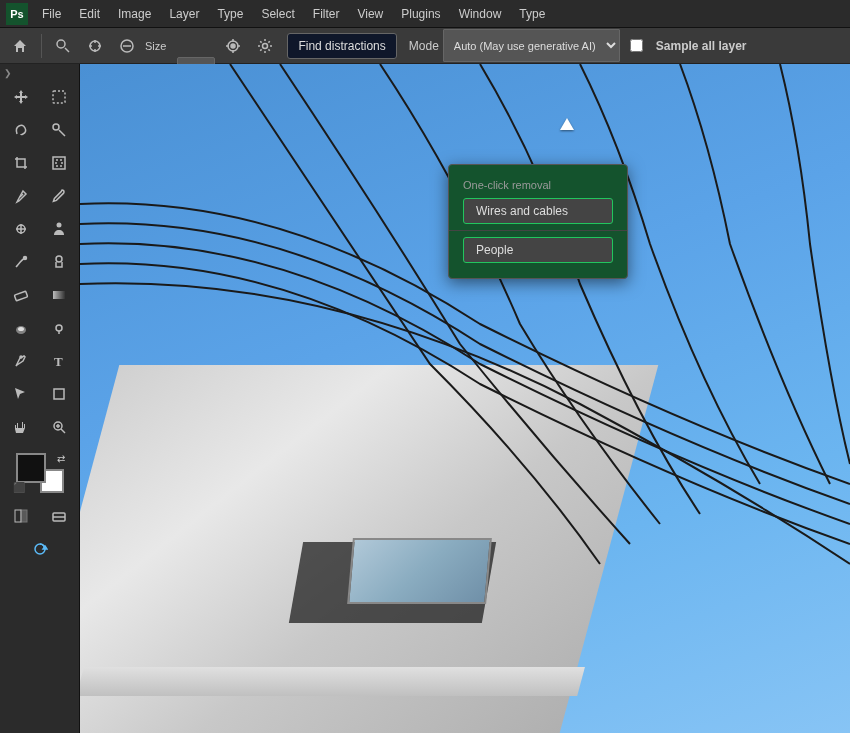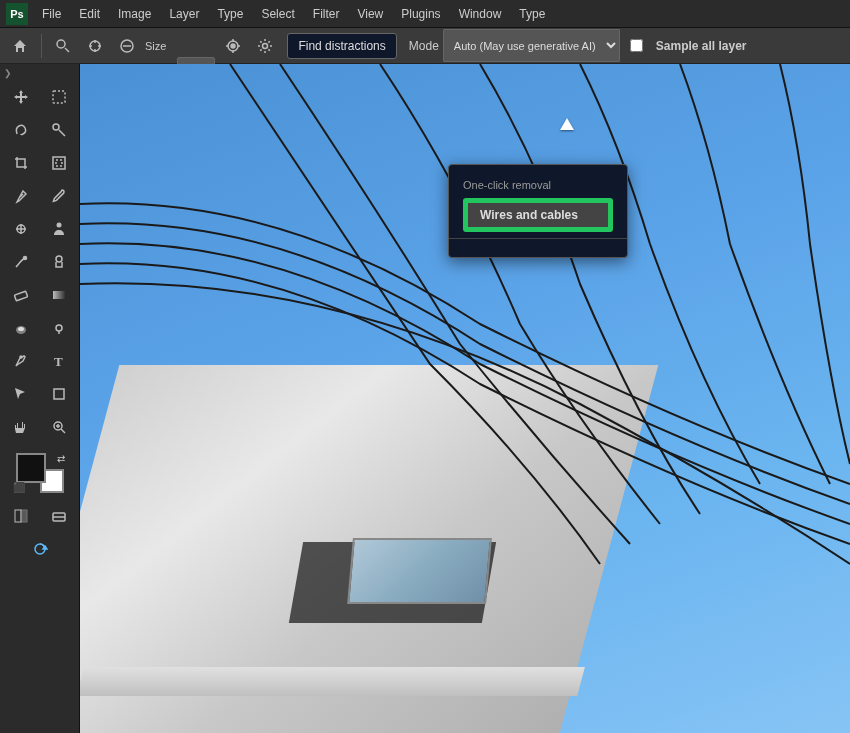--- a/index.html
+++ b/index.html
@@ -216,45 +216,44 @@
       width: 100%; height: 100%;
       pointer-events: none;
     }
 
     
     .dropdown-menu {
       position: absolute;
       top: 100px;
       left: 368px;
       width: 180px;
-      background: #0f172a;
+      background: #14532d;
       border: 1px solid #555;
       border-radius: 4px;
       padding: 10px 0 12px 0;
       z-index: 100;
       box-shadow: 0 4px 16px rgba(0,0,0,0.5);
     }
     .dropdown-section-label {
       font-size: 11px;
       color: #999;
       padding: 4px 14px 4px 14px;
     }
     .dropdown-btn {
       display: block;
       width: calc(100% - 28px);
       margin: 3px 14px;
       padding: 5px 12px;
       background: #444;
-      border: 5px solid #22c55e;
+      border: 1px solid #22c55e;
       border-radius: 3px;
       color: #ddd;
       font-size: 12px;
       text-align: left;
       cursor: pointer;
-      font-weight: bold;
     }
     .dropdown-divider {
       height: 1px;
       background: #444;
       margin: 6px 0;
     }
 
     
     .cursor-arrow {
       position: absolute;
@@ -563,17 +562,18 @@
           <path d="M 0 220 Q 250 210 500 340 Q 650 420 770 500"></path>
           <path d="M 700 0 Q 720 80 730 180 Q 750 320 770 400"></path>
         </g>
       </svg>
     </div>
 
     <div class="dropdown-menu">
       <div class="dropdown-section-label">One-click removal</div>
       <button class="dropdown-btn">Wires and cables</button>
       <div class="dropdown-divider"></div>
+      <button class="dropdown-btn">People</button>
     </div>
 
     <div class="cursor-arrow"></div>
   </div>
 </div>
 
 </body></html>

